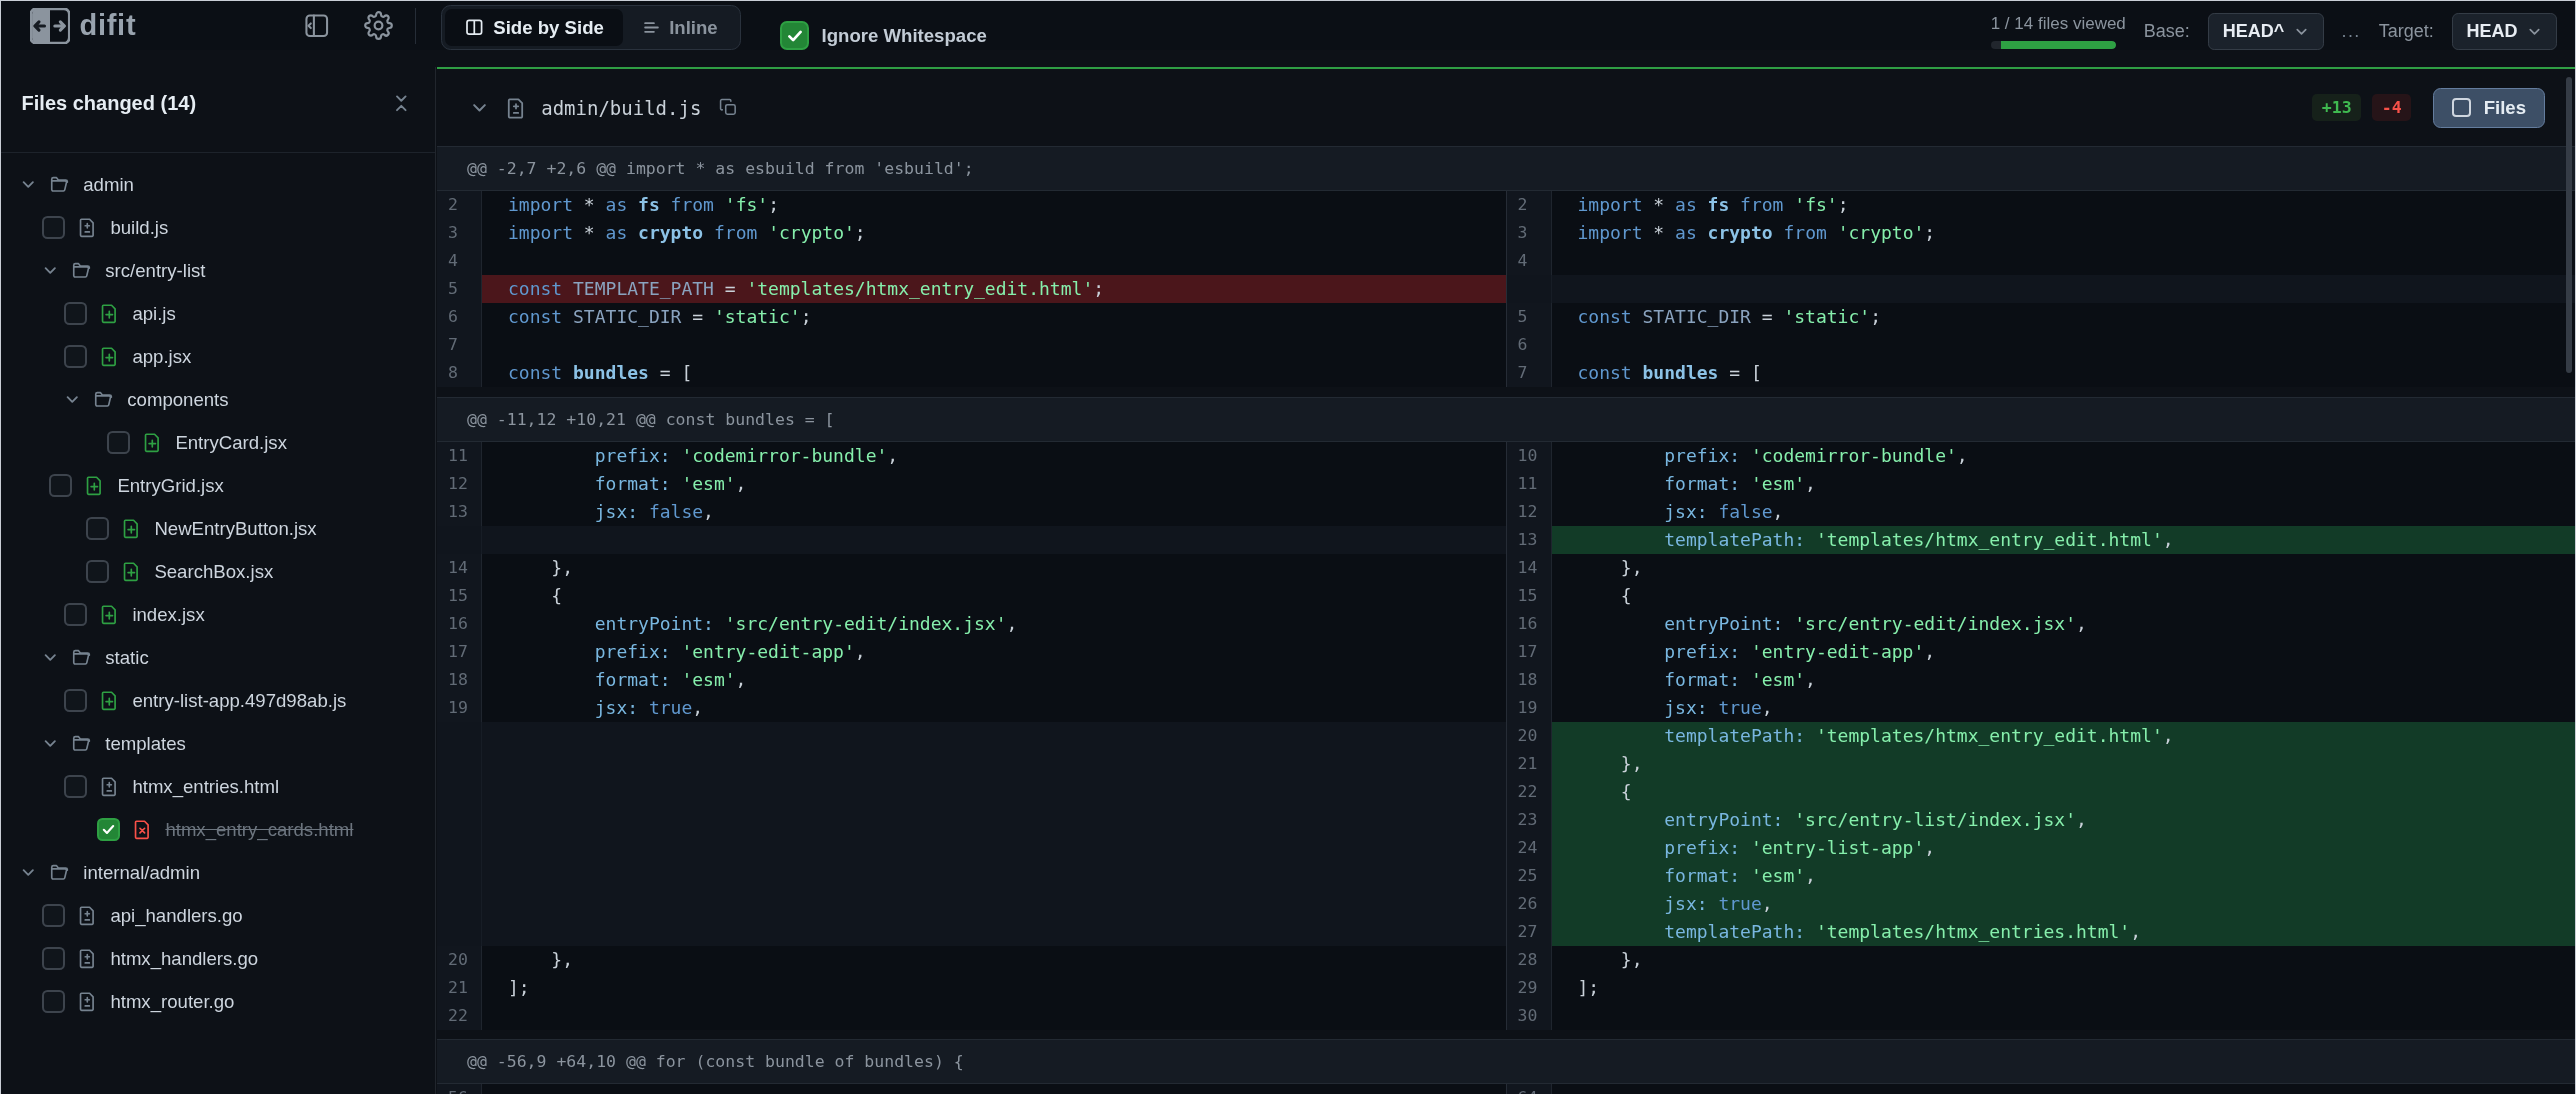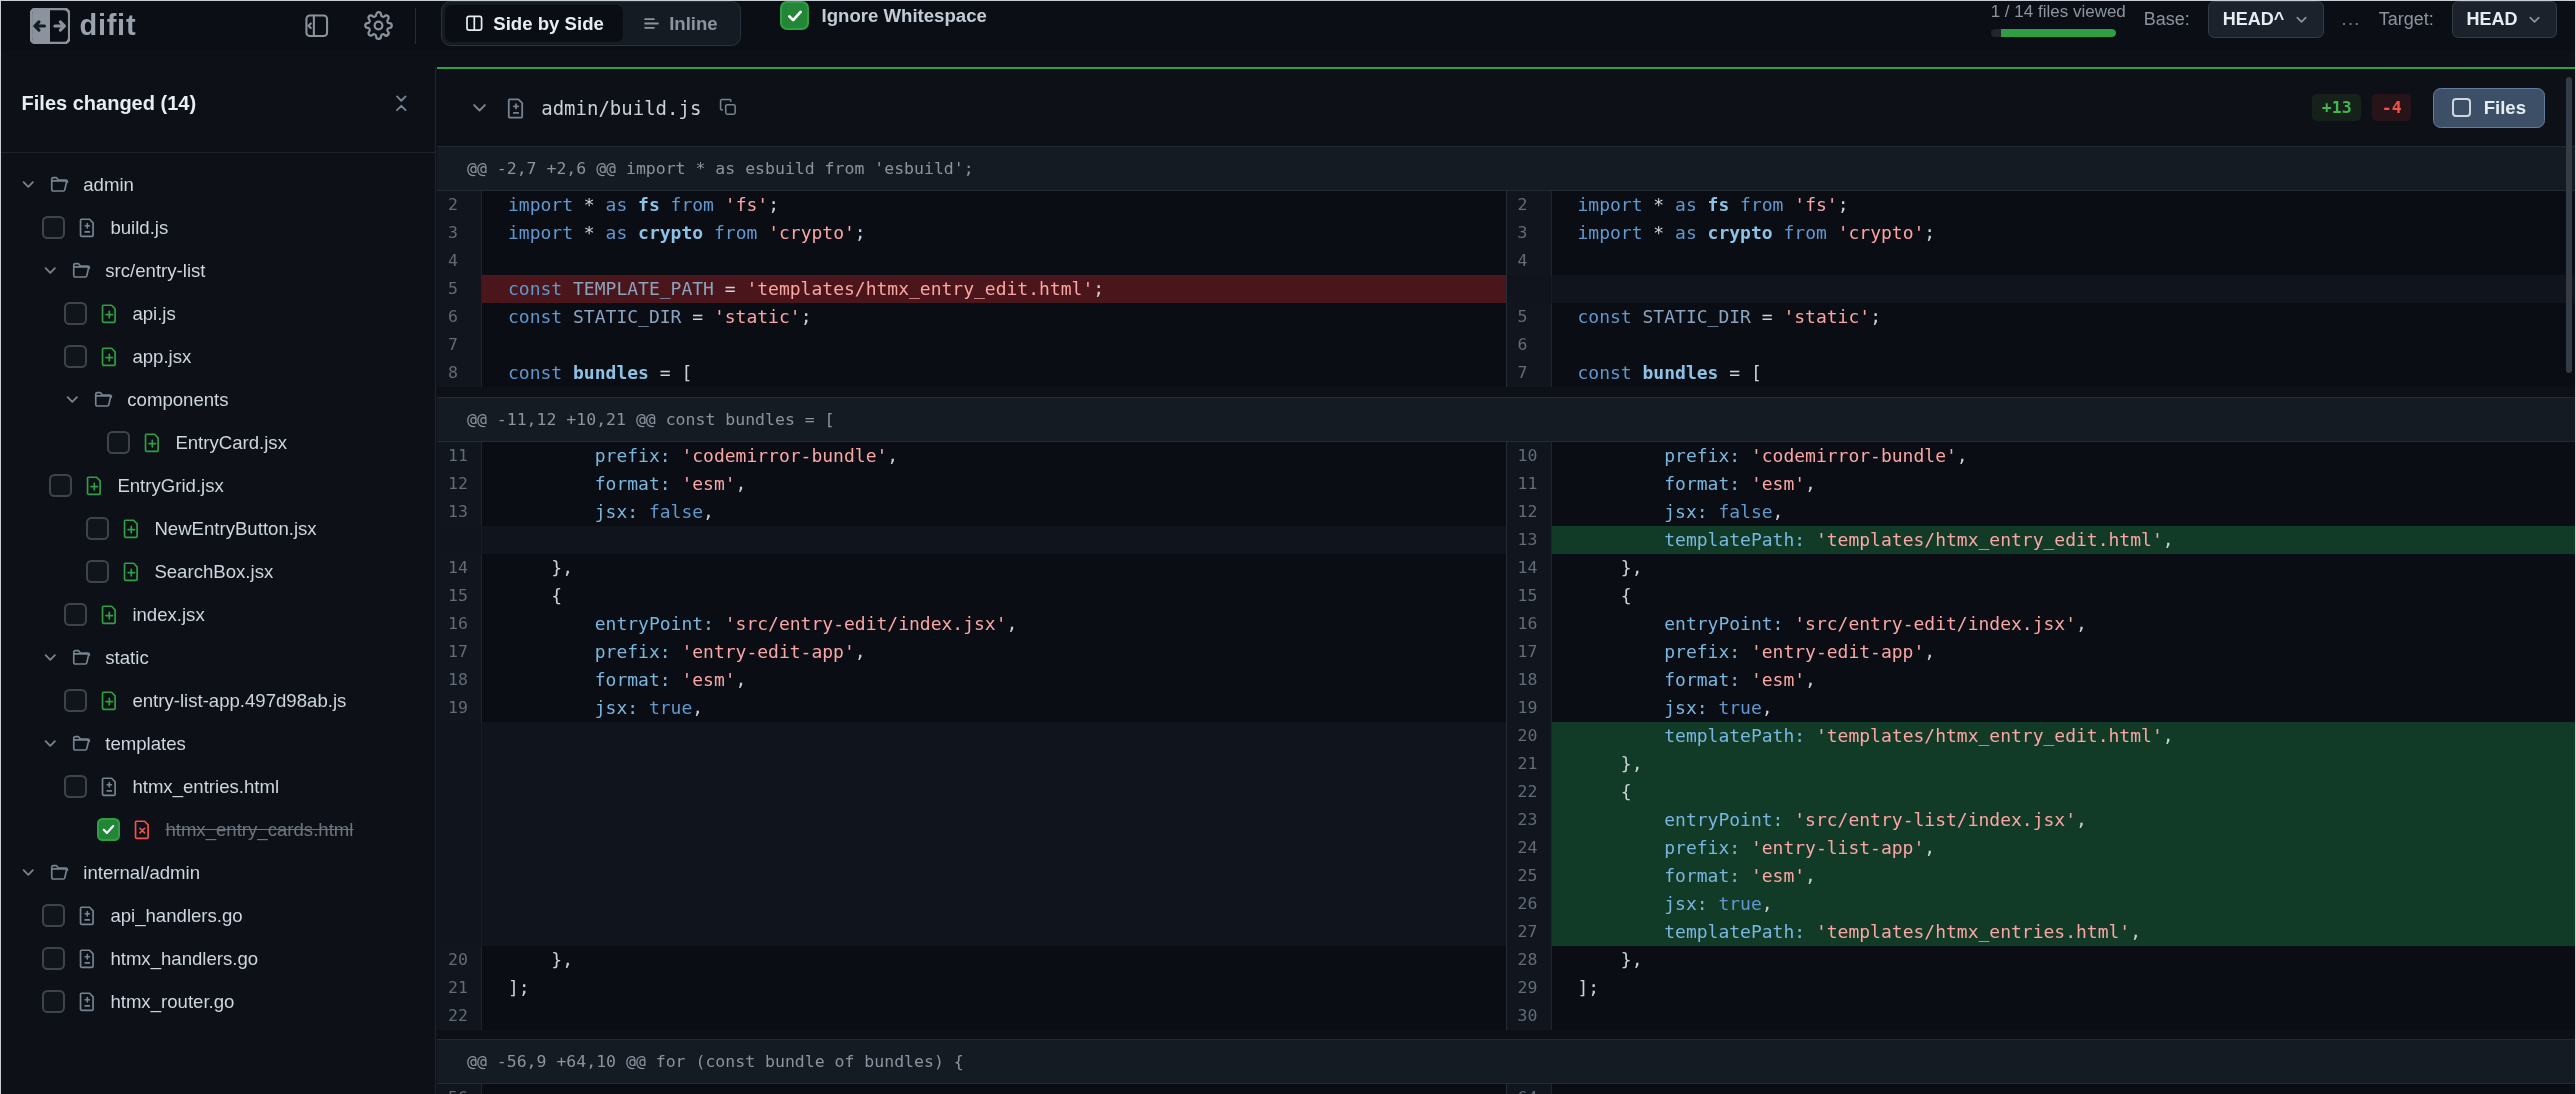--- a/index.html
+++ b/index.html
@@ -2,21 +2,21 @@
 <html style="font-size:11px"><head>
 <meta charset="utf-8">
 <style>
   html,body{margin:0;padding:0;background:#0d1117;}
   body{width:2576px;height:1095px;overflow:hidden;position:relative;
        font-family:"Liberation Sans",sans-serif;color:#c9d1d9;box-sizing:border-box;}
   #app{position:absolute;inset:0;border:1.4px solid #c9ced6;box-sizing:border-box;background:#0d1117;overflow:hidden;}
 
   
   .topbar{position:absolute;left:0;top:0;right:0;height:49px;background:#0b0f15;
-          display:flex;align-items:flex-start;}
+          display:flex;align-items:flex-end;}
   .tb-left{width:440px;display:flex;align-items:center;flex:0 0 auto;height:100%;}
   .logo-wrap{display:flex;align-items:center;gap:9.6px;margin-left:29px;}
   .logo-title{font-size:29px;font-weight:700;color:#99a3ae;letter-spacing:0.7px;}
   .tb-icons{margin-left:auto;display:flex;align-items:center;gap:27.5px;margin-right:19px;}
   .tb-divider{width:1.4px;height:36px;background:#262d37;margin-right:25px;}
   .iconbtn{background:none;border:none;padding:2.8px;cursor:pointer;display:flex;align-items:center;}
 
   .seg{display:flex;align-items:center;background:#151b23;border:1.4px solid #2a323d;
        border-radius:9.6px;padding:3.4px;height:45px;box-sizing:border-box;}
   .seg-btn{display:flex;align-items:center;gap:8.3px;border:none;background:transparent;
@@ -85,21 +85,21 @@
   .ln{flex:0 0 45px;background:#11161e;color:#626b76;font-family:"DejaVu Sans Mono",monospace;
       font-size:16.5px;line-height:28px;padding-left:11px;box-sizing:border-box;border-right:0.7px solid #1f252e;}
   .codeline{flex:1 1 auto;margin:0;padding:0 0 0 26px;font-family:"DejaVu Sans Mono",monospace;
             font-size:18px;line-height:28px;white-space:pre;overflow:hidden;}
   .crow.del .codeline{background:#4b161b;}
   .crow.add .codeline{background:#123b27;}
   .crow.sp{background:#10151d;}
   .crow.sp .ln{background:#10151d;border-right-color:#171d26;}
 
   .tk-kw{color:#6098cf}.tk-id{color:#8cc2e6;font-weight:700}
-  .tk-cn{color:#8aa3bf}.tk-prop{color:#79b7e0}.tk-str{color:#fca5a5}.tk-pl{color:#c9d1d9}
+  .tk-cn{color:#8aa3bf}.tk-prop{color:#79b7e0}.tk-str{color:#86efac}.tk-pl{color:#c9d1d9}
 
   .scroll-thumb{position:absolute;right:2.8px;top:76px;width:6.2px;height:296px;border-radius:3.4px;background:#353c46;}
   svg{display:block;}
 </style>
 </head>
 <body>
 <div id="app">
 
   <div class="topbar">
     <div class="tb-left">

